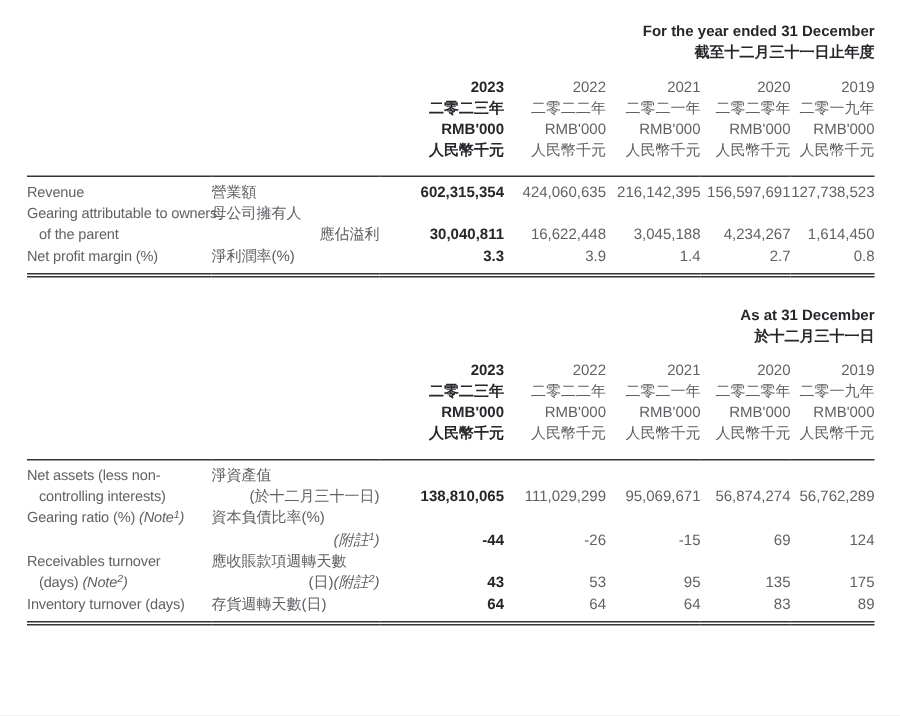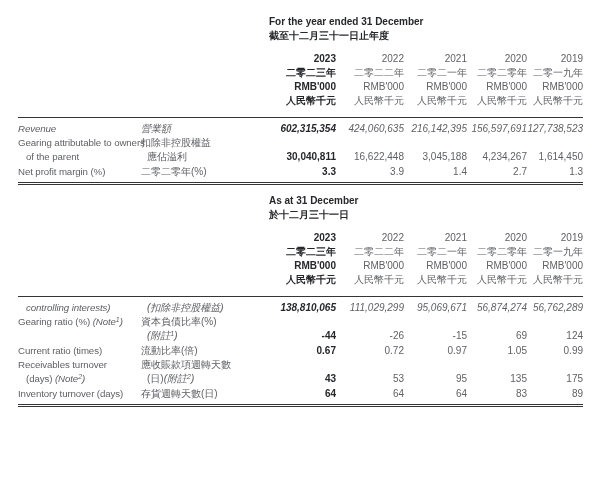--- a/index.html
+++ b/index.html
@@ -9,34 +9,34 @@
     --bg:#ffffff;
   }
   html,body{margin:0;padding:0;background:#e8e8e8;}
   .page{
     width:600px;height:477px;background:var(--bg);
     box-sizing:border-box;padding:15px 17px 0 18px;
     font-family:"Liberation Sans","DejaVu Sans",sans-serif;
     color:var(--text-reg);overflow:hidden;
   }
   table.fin-table{border-collapse:collapse;table-layout:fixed;width:565px;}
-  table.fin-table.second{margin-top:9px;}
+  table.fin-table.second{margin-top:19px;}
   td{font-size:10px;line-height:14.3px;padding:0;vertical-align:bottom;white-space:nowrap;overflow:visible;}
-  .title-cell{text-align:left;padding-bottom:8px;padding-left:16px;}
+  .title-cell{text-align:right;padding-bottom:8px;padding-left:16px;}
   .title-line{font-weight:bold;color:var(--text-em);font-size:10px;line-height:14.3px;}
   .num{text-align:right;}
   .em{font-weight:bold;color:var(--text-em);}
   .lab{color:var(--text-reg);}
   td.lab-en{font-size:9.7px;letter-spacing:-0.1px;}
   tr.last-head td{padding-bottom:8px;text-align:right;}
   tbody{border-top:1px solid var(--rule);border-bottom:3px double var(--rule);}
-  tbody tr:first-child td{padding-top:4px;font-style:italic;}
+  tbody tr:first-child td{padding-top:4px;}
   tbody tr:last-child td{padding-bottom:3px;}
   .indent-en{padding-left:8px;}
-  .indent-zh{padding-left:6px;}
+  .indent-zh{padding-left:6px;text-align:right;}
   em.note{font-style:italic;}
   sup{font-size:7px;line-height:0;position:relative;top:-3px;vertical-align:baseline;}
 </style>
 </head>
 <body>
 
 <div class="page">
   <table class="fin-table">
       <colgroup>
         <col style="width: 123px;">
@@ -97,44 +97,44 @@
           <td class="lab lab-en">Revenue</td>
           <td class="lab">營業額</td>
           <td class="num em">602,315,354</td>
           <td class="num">424,060,635</td>
           <td class="num">216,142,395</td>
           <td class="num">156,597,691</td>
           <td class="num">127,738,523</td>
         </tr>
         <tr>
           <td class="lab lab-en">Gearing attributable to owners</td>
-          <td class="lab">扣除非控股權益</td>
+          <td class="lab">母公司擁有人</td>
           <td class="num em"></td>
           <td class="num"></td>
           <td class="num"></td>
           <td class="num"></td>
           <td class="num"></td>
         </tr>
         <tr>
           <td class="lab lab-en indent-en">of the parent</td>
           <td class="lab indent-zh">應佔溢利</td>
           <td class="num em">30,040,811</td>
           <td class="num">16,622,448</td>
           <td class="num">3,045,188</td>
           <td class="num">4,234,267</td>
           <td class="num">1,614,450</td>
         </tr>
         <tr>
           <td class="lab lab-en">Net profit margin (%)</td>
-          <td class="lab">二零二零年(%)</td>
+          <td class="lab">淨利潤率(%)</td>
           <td class="num em">3.3</td>
           <td class="num">3.9</td>
           <td class="num">1.4</td>
           <td class="num">2.7</td>
-          <td class="num">1.3</td>
+          <td class="num">0.8</td>
         </tr>
       </tbody>
     </table>
   <table class="fin-table second">
       <colgroup>
         <col style="width: 123px;">
         <col style="width: 112px;">
         <col style="width: 83px;">
         <col style="width: 68px;">
         <col style="width: 63px;">
@@ -181,22 +181,31 @@
           <td></td>
           <td class="num em">人民幣千元</td>
           <td class="num">人民幣千元</td>
           <td class="num">人民幣千元</td>
           <td class="num">人民幣千元</td>
           <td class="num">人民幣千元</td>
         </tr>
       </thead>
       <tbody>
         <tr>
+          <td class="lab lab-en">Net assets (less non-</td>
+          <td class="lab">淨資產值</td>
+          <td class="num em"></td>
+          <td class="num"></td>
+          <td class="num"></td>
+          <td class="num"></td>
+          <td class="num"></td>
+        </tr>
+        <tr>
           <td class="lab lab-en indent-en">controlling interests)</td>
-          <td class="lab indent-zh">(扣除非控股權益)</td>
+          <td class="lab indent-zh">(於十二月三十一日)</td>
           <td class="num em">138,810,065</td>
           <td class="num">111,029,299</td>
           <td class="num">95,069,671</td>
           <td class="num">56,874,274</td>
           <td class="num">56,762,289</td>
         </tr>
         <tr>
           <td class="lab lab-en"><span>Gearing ratio (%) </span><em class="note">(Note<sup>1</sup>)</em></td>
           <td class="lab">資本負債比率(%)</td>
           <td class="num em"></td>
@@ -208,29 +217,20 @@
         <tr>
           <td class="lab lab-en"></td>
           <td class="lab indent-zh"><em class="note">(附註<sup>1</sup>)</em></td>
           <td class="num em">-44</td>
           <td class="num">-26</td>
           <td class="num">-15</td>
           <td class="num">69</td>
           <td class="num">124</td>
         </tr>
         <tr>
-          <td class="lab lab-en">Current ratio (times)</td>
-          <td class="lab">流動比率(倍)</td>
-          <td class="num em">0.67</td>
-          <td class="num">0.72</td>
-          <td class="num">0.97</td>
-          <td class="num">1.05</td>
-          <td class="num">0.99</td>
-        </tr>
-        <tr>
           <td class="lab lab-en">Receivables turnover</td>
           <td class="lab">應收賬款項週轉天數</td>
           <td class="num em"></td>
           <td class="num"></td>
           <td class="num"></td>
           <td class="num"></td>
           <td class="num"></td>
         </tr>
         <tr>
           <td class="lab lab-en indent-en"><span>(days) </span><em class="note">(Note<sup>2</sup>)</em></td>

